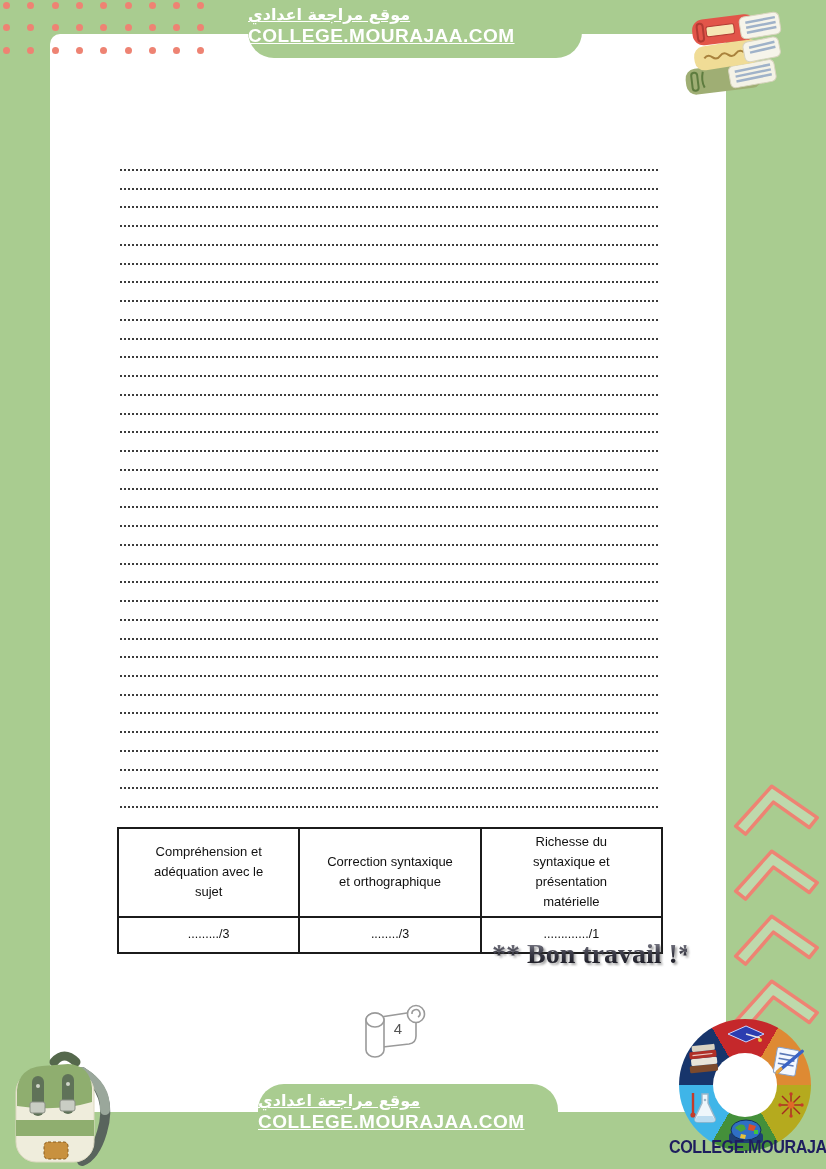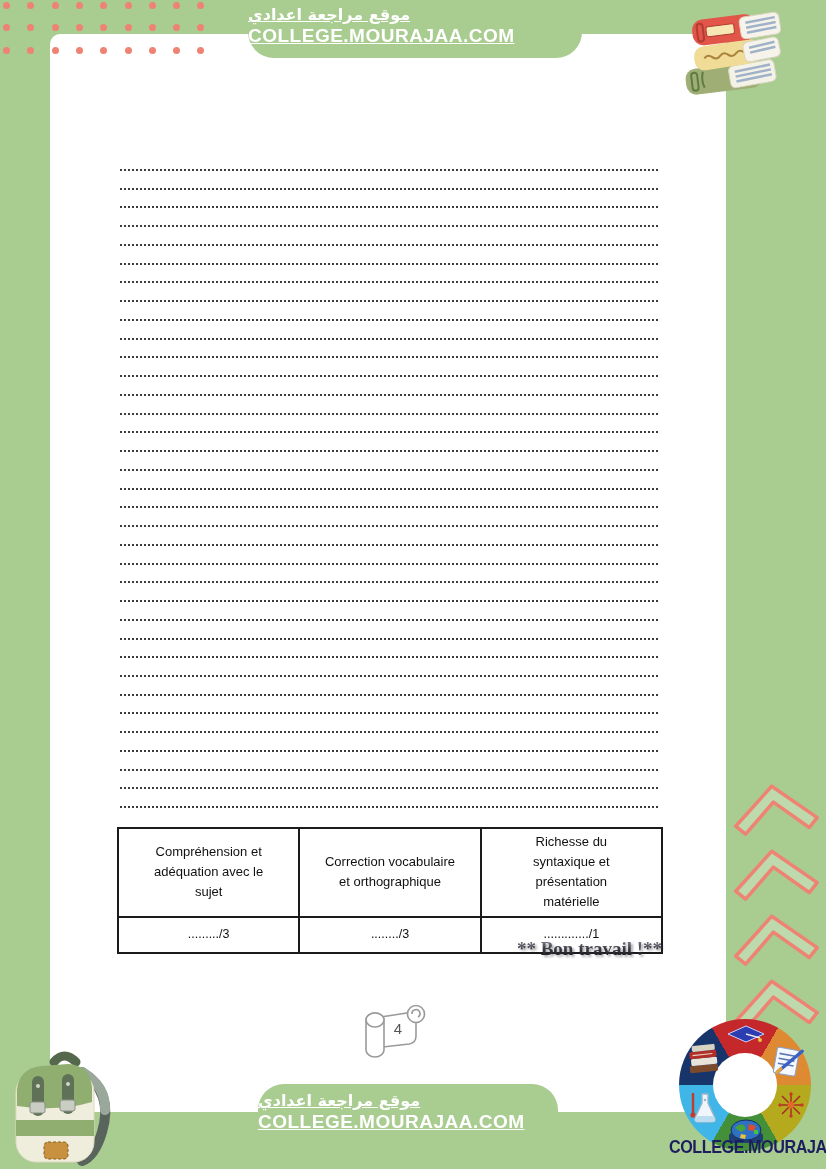--- a/index.html
+++ b/index.html
@@ -49,21 +49,21 @@
   }
   .grading-table td{
     border:2px solid #1b1b1b;text-align:center;vertical-align:middle;
     font-size:13px;color:#111;padding:3px 24px;line-height:1.55;
   }
   .grading-table tr.header-row td{height:46px;}
   .grading-table tr.score-row td{height:28px;font-size:12.5px;}
   
   .bon-travail{
     position:absolute;left:492px;top:938px;width:195px;text-align:center;z-index:2;
-    font-family:"Liberation Serif",serif;font-weight:bold;font-size:19px;
+    font-family:"Liberation Serif",serif;font-weight:bold;font-size:28px;
     color:#23232e;white-space:nowrap;
     filter:drop-shadow(2px 2px 1px rgba(60,60,60,.45));
   }
   @supports (-webkit-background-clip:text){
     .bon-travail{
       background:linear-gradient(180deg,#9a9aa6 0%,#3a3a46 48%,#0e0e16 100%);
       -webkit-background-clip:text;background-clip:text;color:transparent;
     }
   }
   
@@ -208,21 +208,21 @@
     <div class="wline" style="top: 580.94px;"></div>
     <div class="wline" style="top: 599.68px;"></div>
     <div class="wline" style="top: 618.42px;"></div>
     <div class="wline" style="top: 637.16px;"></div>
   </div>
 
 <table class="grading-table">
   <tbody>
       <tr class="header-row">
     <td>Compréhension et adéquation avec le sujet</td>
-    <td>Correction vocabulaire et orthographique</td>
+    <td>Correction syntaxique et orthographique</td>
     <td>Richesse du syntaxique et présentation matérielle</td>
   </tr>
   <tr class="score-row">
     <td>........./3</td>
     <td>......../3</td>
     <td>............./1</td>
   </tr>
 </tbody>
   </table>
 

